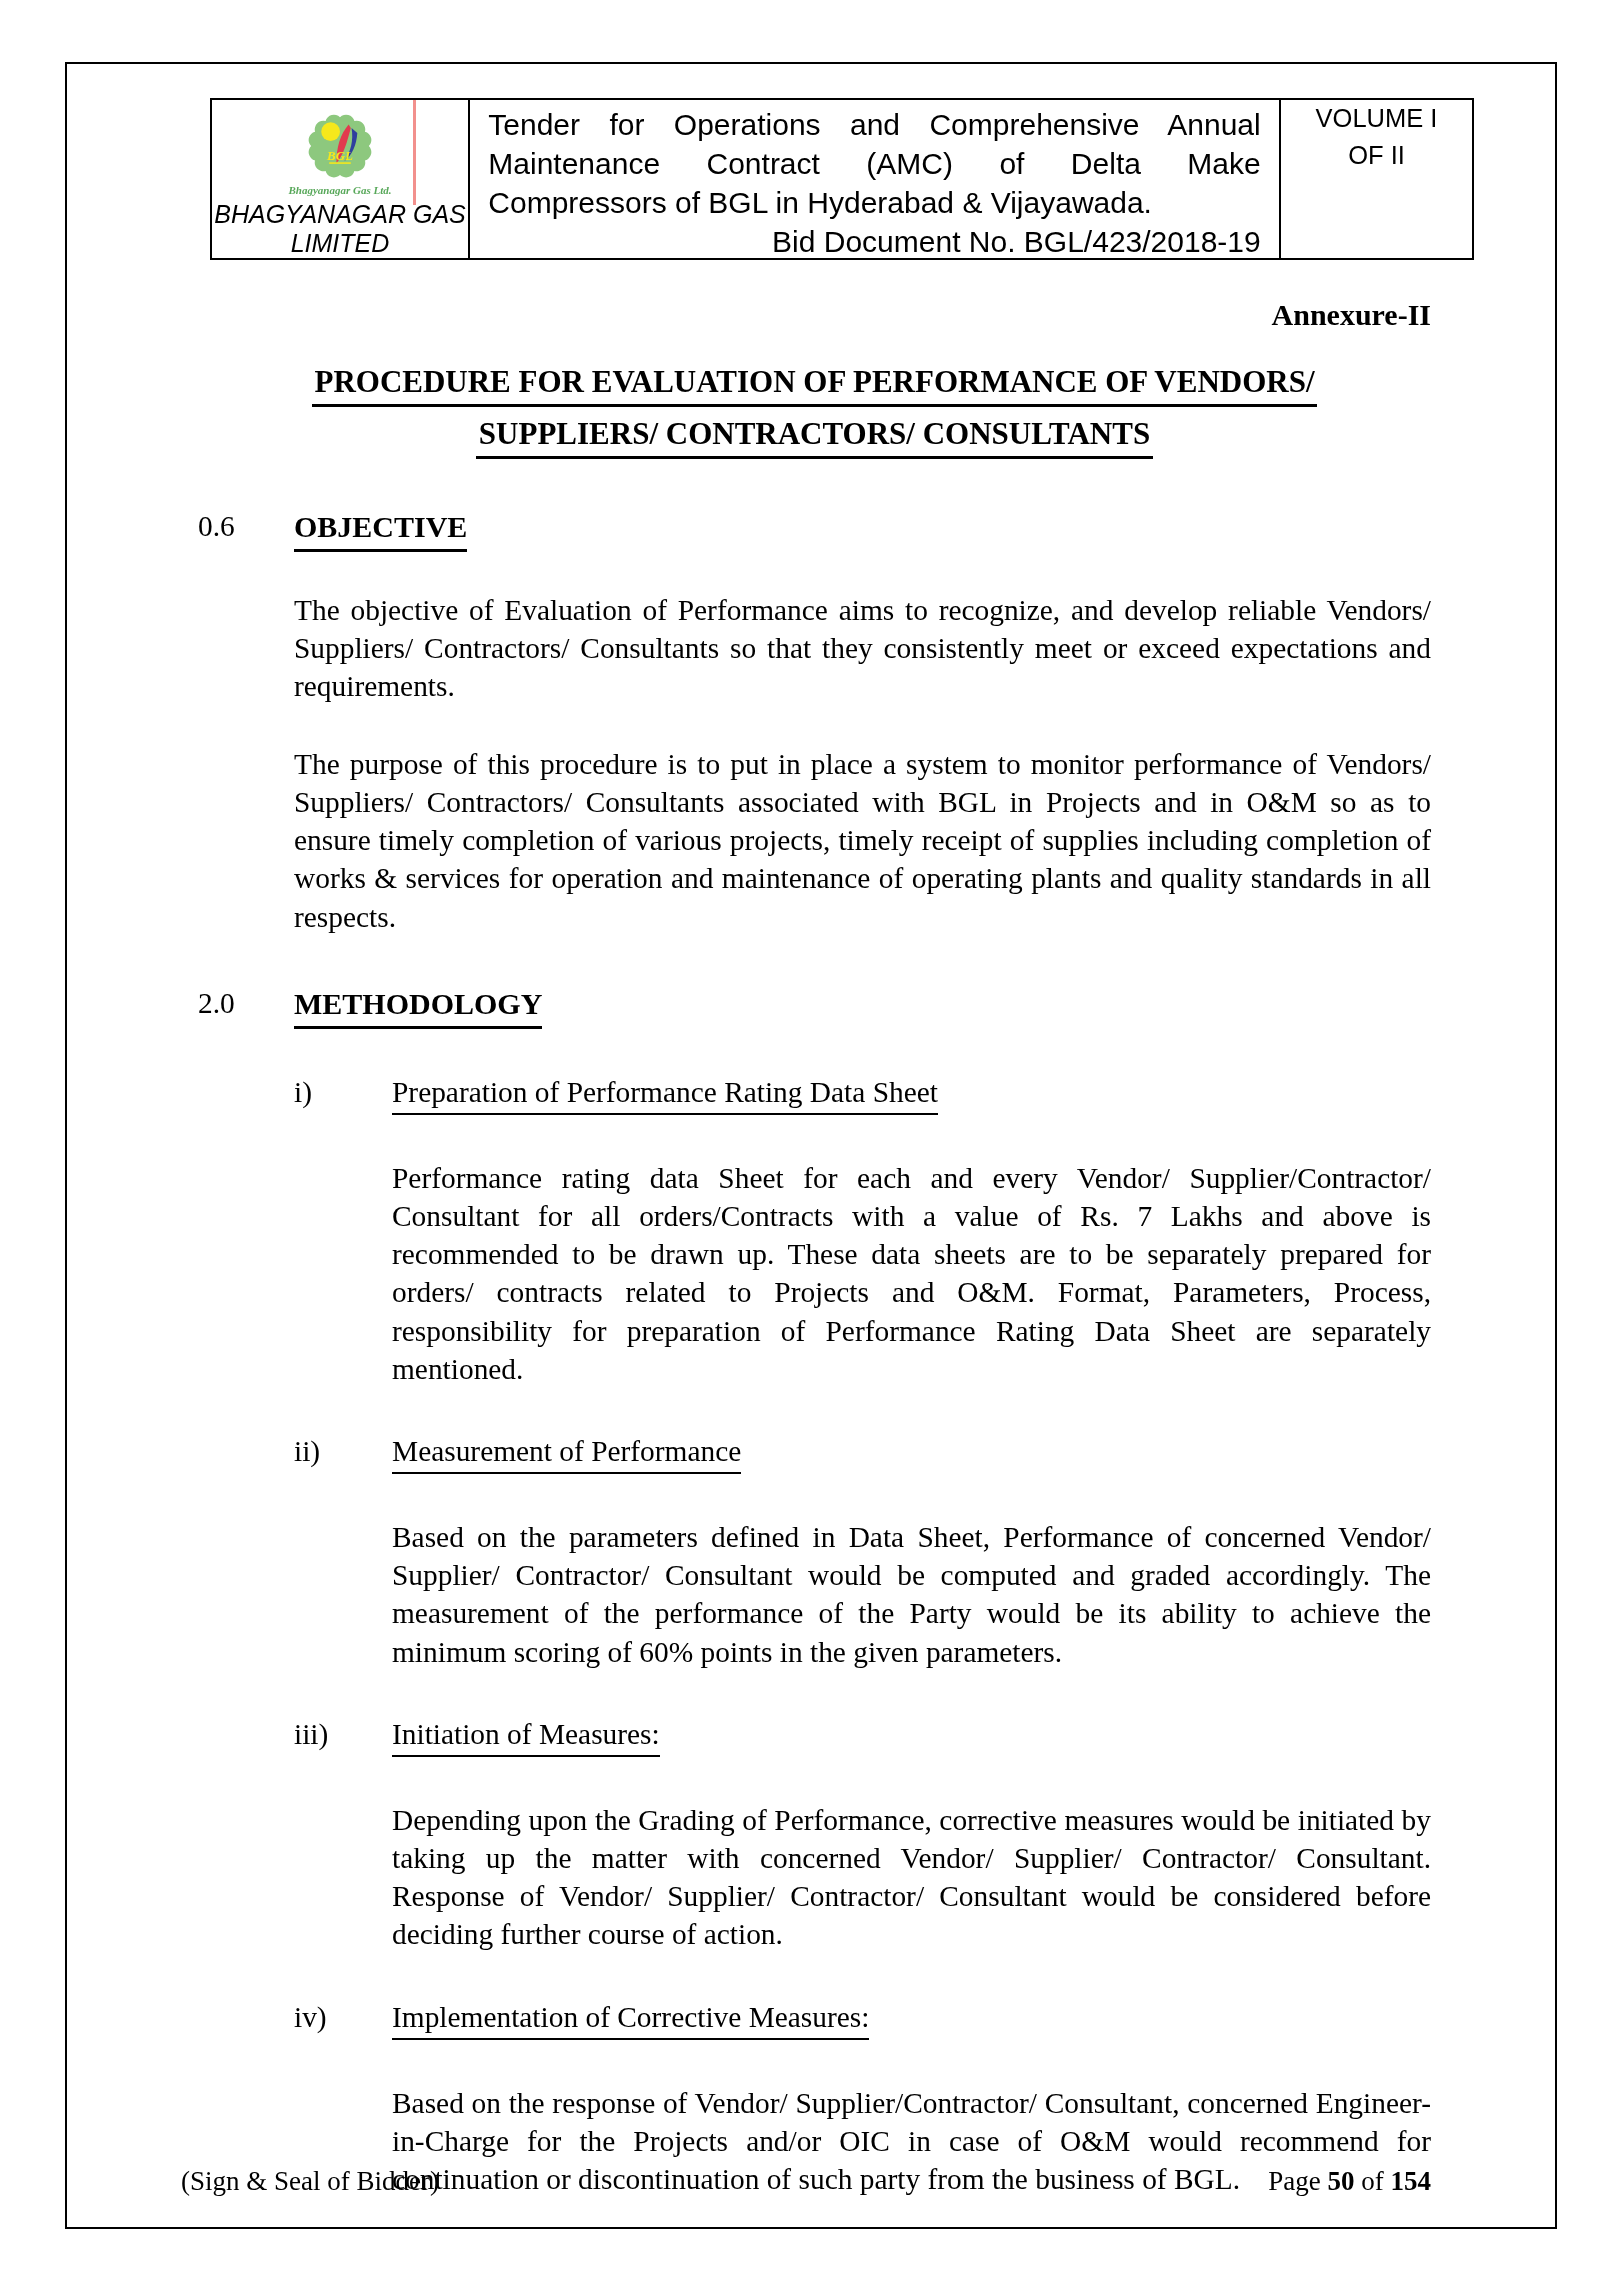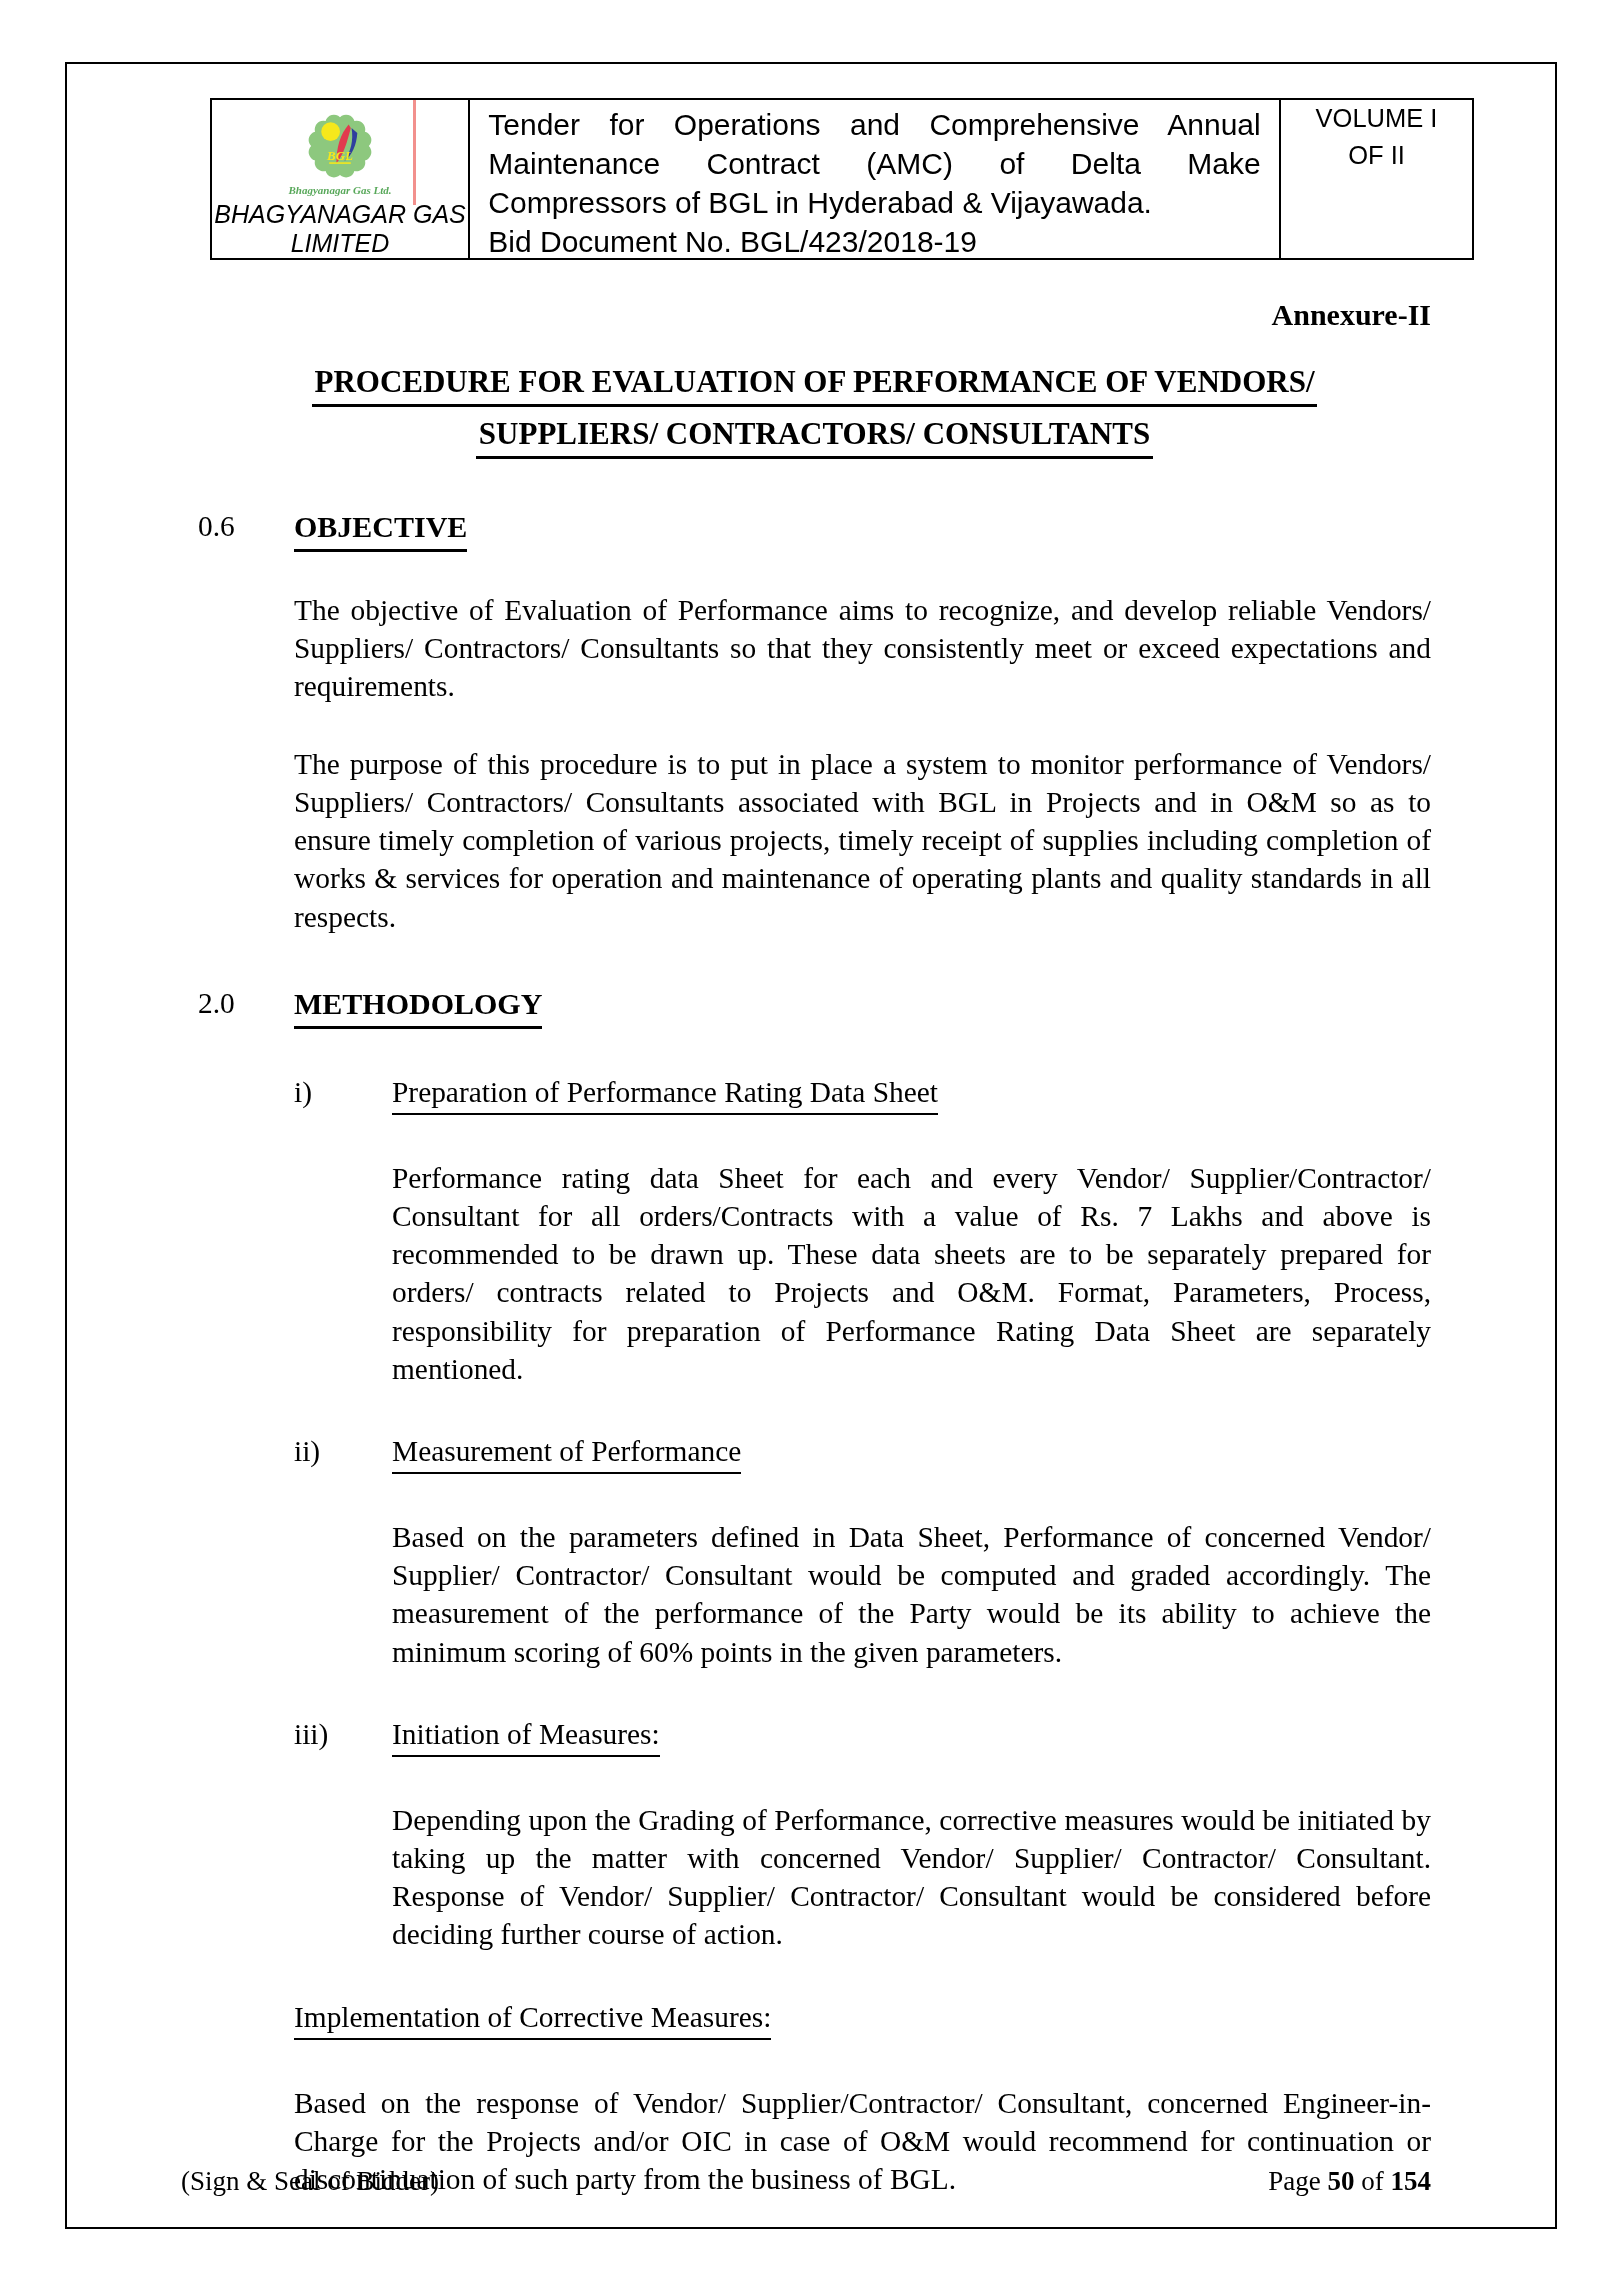--- a/index.html
+++ b/index.html
@@ -10,21 +10,21 @@
 
   
   .header-table { position:absolute; left:143px; top:34px; width:1264px; height:162px; border:2.6px solid #000; display:flex; }
   .logo-cell { width:258px; flex:none; border-right:2.6px solid #000; position:relative; display:flex; flex-direction:column; align-items:center; padding-top:10px;font-style:italic; }
   .pink-artifact { position:absolute; right:52px; top:0; width:2.6px; height:105px; background:#f2908d; }
   .logo-subtitle { font-family:"Liberation Serif",serif; color:#58a85a; font-size:11px; font-weight:bold; margin-top:2px; }
   .company-name { font-family:"Liberation Sans",sans-serif; font-size:25px; line-height:1.16; text-align:center; margin-top:3.9px; }
   .title-cell { flex:1; border-right:2.6px solid #000; font-family:"Liberation Sans",sans-serif; font-size:30px; line-height:39px; padding:5.2px 18.3px 0 18.3px; }
   .tt-just { text-align:justify; text-align-last:justify; }
   .tt-left { text-align:left; }
-  .tt-center { text-align:left; }
+  .tt-center { text-align:right; }
   .volume-cell { width:191px; flex:none; font-family:"Liberation Sans",sans-serif; font-size:25.5px; line-height:1.45; display:flex; flex-direction:column; justify-content:flex-start; align-items:center; }
 
   
   .page-content { position:absolute; left:131px; right:124px; top:196px; }
   .annexure { text-align:right; font-weight:bold; font-size:30px; margin-top:38px; }
   .doc-title { text-align:center; margin-top:34px; font-weight:bold; font-size:31px; line-height:1.0; }
   .doc-title .tline { display:inline-block; border-bottom:3.3px solid #000; padding:0 2.6px 6.5px 2.6px; }
   .doc-title .tline2 { margin-top:11.8px; }
 
   .section-row { display:flex; margin-top:51px; }
@@ -118,20 +118,21 @@
 
         <div class="item">
           <div class="item-marker">iii)</div>
           <div class="item-body">
             <span class="item-heading">Initiation of Measures:</span>
             <div class="item-par">Depending upon the Grading of Performance, corrective measures would be initiated by taking up the matter with concerned Vendor/ Supplier/ Contractor/ Consultant.  Response of Vendor/ Supplier/ Contractor/ Consultant would be considered before deciding further course of action.</div>
           </div>
         </div>
 
         <div class="item">
+          <div class="item-marker">iv)</div>
           <div class="item-body">
             <span class="item-heading">Implementation of Corrective Measures:</span>
             <div class="item-par">Based on the response of Vendor/ Supplier/Contractor/ Consultant, concerned Engineer-in-Charge for the Projects and/or OIC in case of O&amp;M would recommend for continuation or discontinuation of such party from the business of BGL.</div>
           </div>
         </div>
 
       </div>
     </div>
   </div>
 

